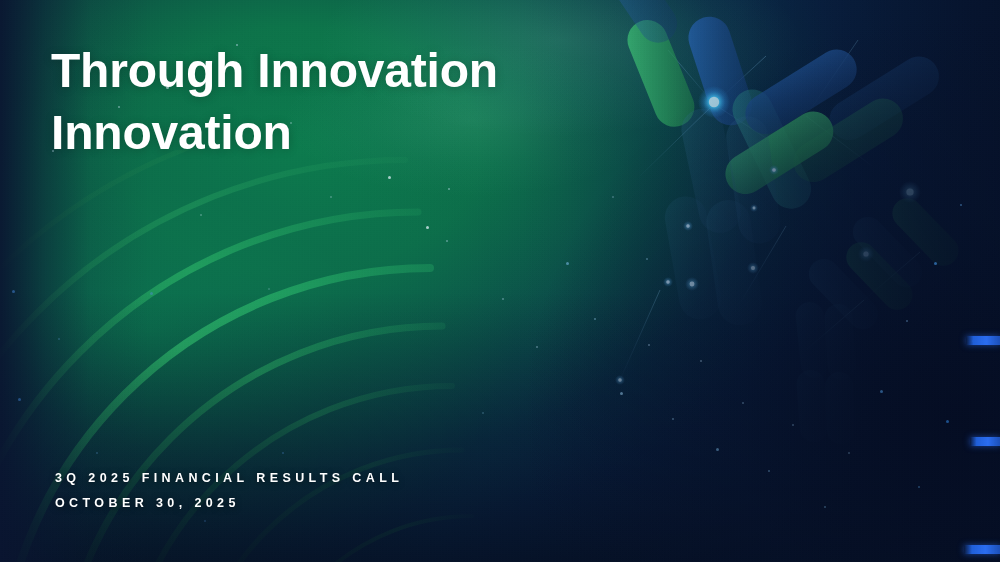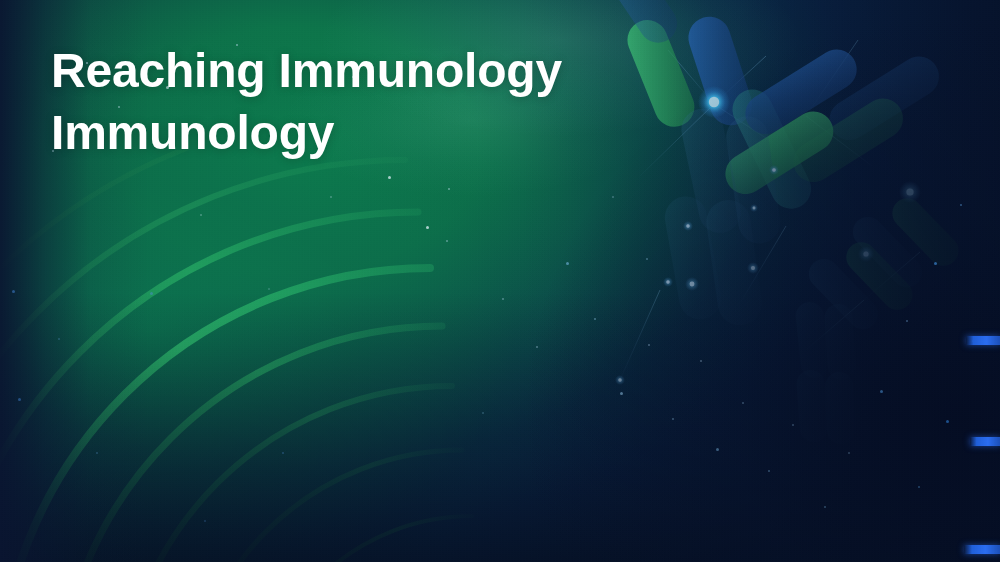--- a/index.html
+++ b/index.html
@@ -373,18 +373,22 @@
     <span class="particle" style="left:268px; top:288px; width:2px; height:2px; background:#bcdcf8; opacity:.24;"></span>
   </div>
 
   <div class="edge-bar" style="top:336px; width:34px;"></div>
   <div class="edge-bar" style="top:437px; width:30px;"></div>
   <div class="edge-bar" style="top:545px; width:36px;"></div>
 
   <div class="bg-layer bg-grain"></div>
 
   <h1 class="title">
-    <span>Reaching Immunology</span>
-    <span>Immunology</span>
+    <span>Through Innovation</span>
+    <span>Innovation</span>
   </h1>
 
+  <div class="subtitle">
+    <span class="subtitle-line">3Q 2025 Financial Results Call</span>
+    <span class="subtitle-line">October 30, 2025</span>
+  </div>
 
 </div>
 
 </body></html>

